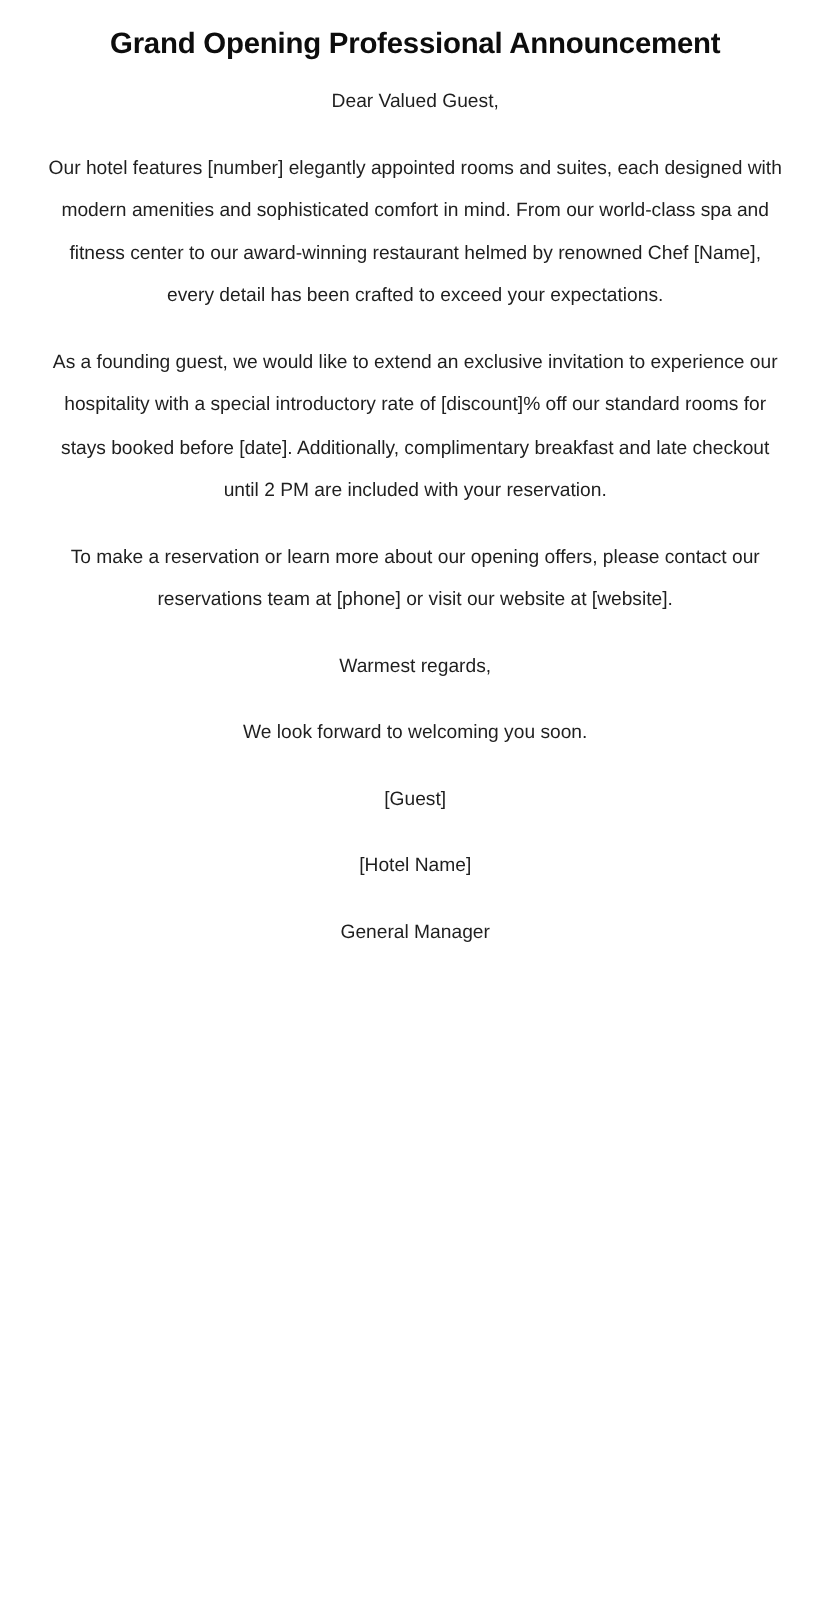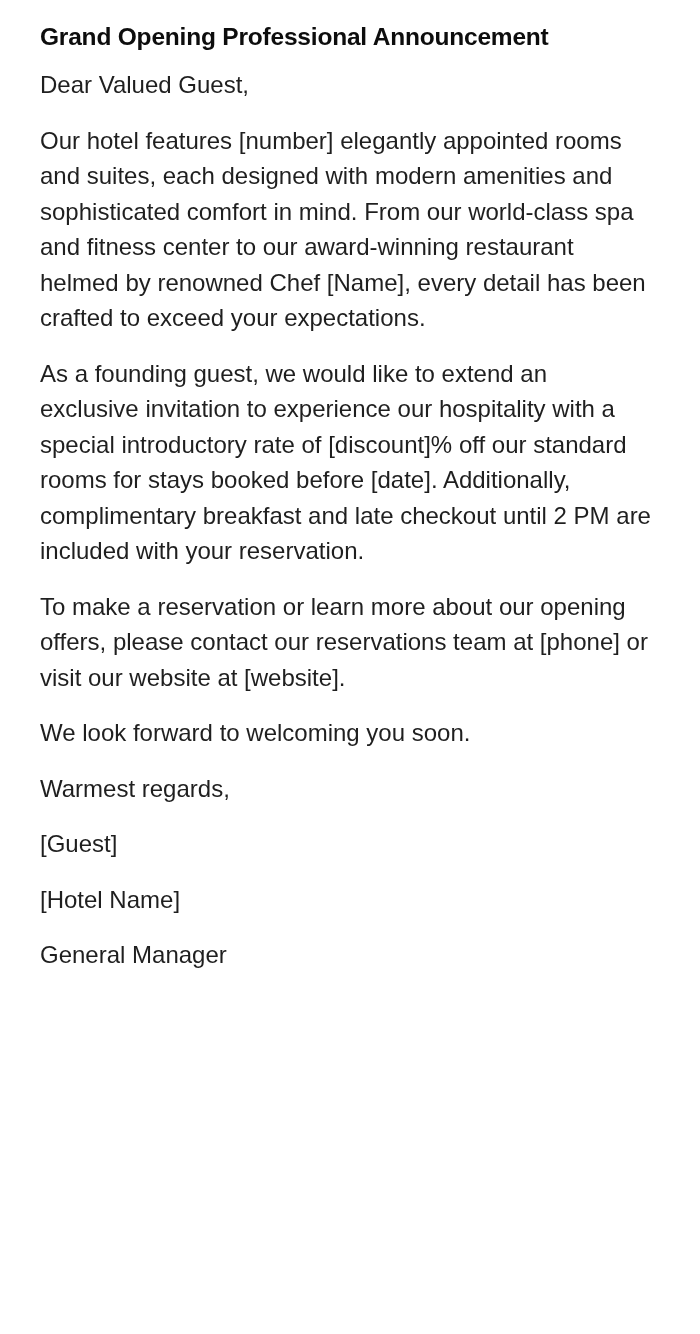--- a/index.html
+++ b/index.html
@@ -8,50 +8,51 @@
     background: #ffffff;
   }
   .page {
     box-sizing: border-box;
     width: 700px;
     min-height: 1334px;
     background: #ffffff;
     padding: 21px 48px 40px 40px;
     font-family: "Liberation Sans", "DejaVu Sans", sans-serif;
     color: #1f1f1f;
+    text-align: center;
   }
   .doc-title {
     font-size: 24.5px;
     font-weight: 700;
     color: #0d0d0d;
     line-height: 31px;
     letter-spacing: -0.2px;
     margin: 0 0 15px 0;
   }
   .doc-body p {
-    font-size: 24px;
+    font-size: 16px;
     font-weight: 400;
     line-height: 35.5px;
     margin: 0 0 20px 0;
     max-width: 620px;
   }
   .doc-body p:last-child {
     margin-bottom: 0;
   }
 </style>
 </head>
 <body>
 
 <div class="page">
   <h1 class="doc-title">Grand Opening Professional Announcement</h1>
 
   <div class="doc-body">
     <p>Dear Valued Guest,</p>
     <p>Our hotel features [number] elegantly appointed rooms and suites, each designed with modern amenities and sophisticated comfort in mind. From our world-class spa and fitness center to our award-winning restaurant helmed by renowned Chef [Name], every detail has been crafted to exceed your expectations.</p>
     <p>As a founding guest, we would like to extend an exclusive invitation to experience our hospitality with a special introductory rate of [discount]% off our standard rooms for stays booked before [date]. Additionally, complimentary breakfast and late checkout until 2 PM are included with your reservation.</p>
     <p>To make a reservation or learn more about our opening offers, please contact our reservations team at [phone] or visit our website at [website].</p>
+    <p>Warmest regards,</p>
     <p>We look forward to welcoming you soon.</p>
-    <p>Warmest regards,</p>
     <p>[Guest]</p>
     <p>[Hotel Name]</p>
     <p>General Manager</p>
   </div>
 </div>
 
 </body></html>

